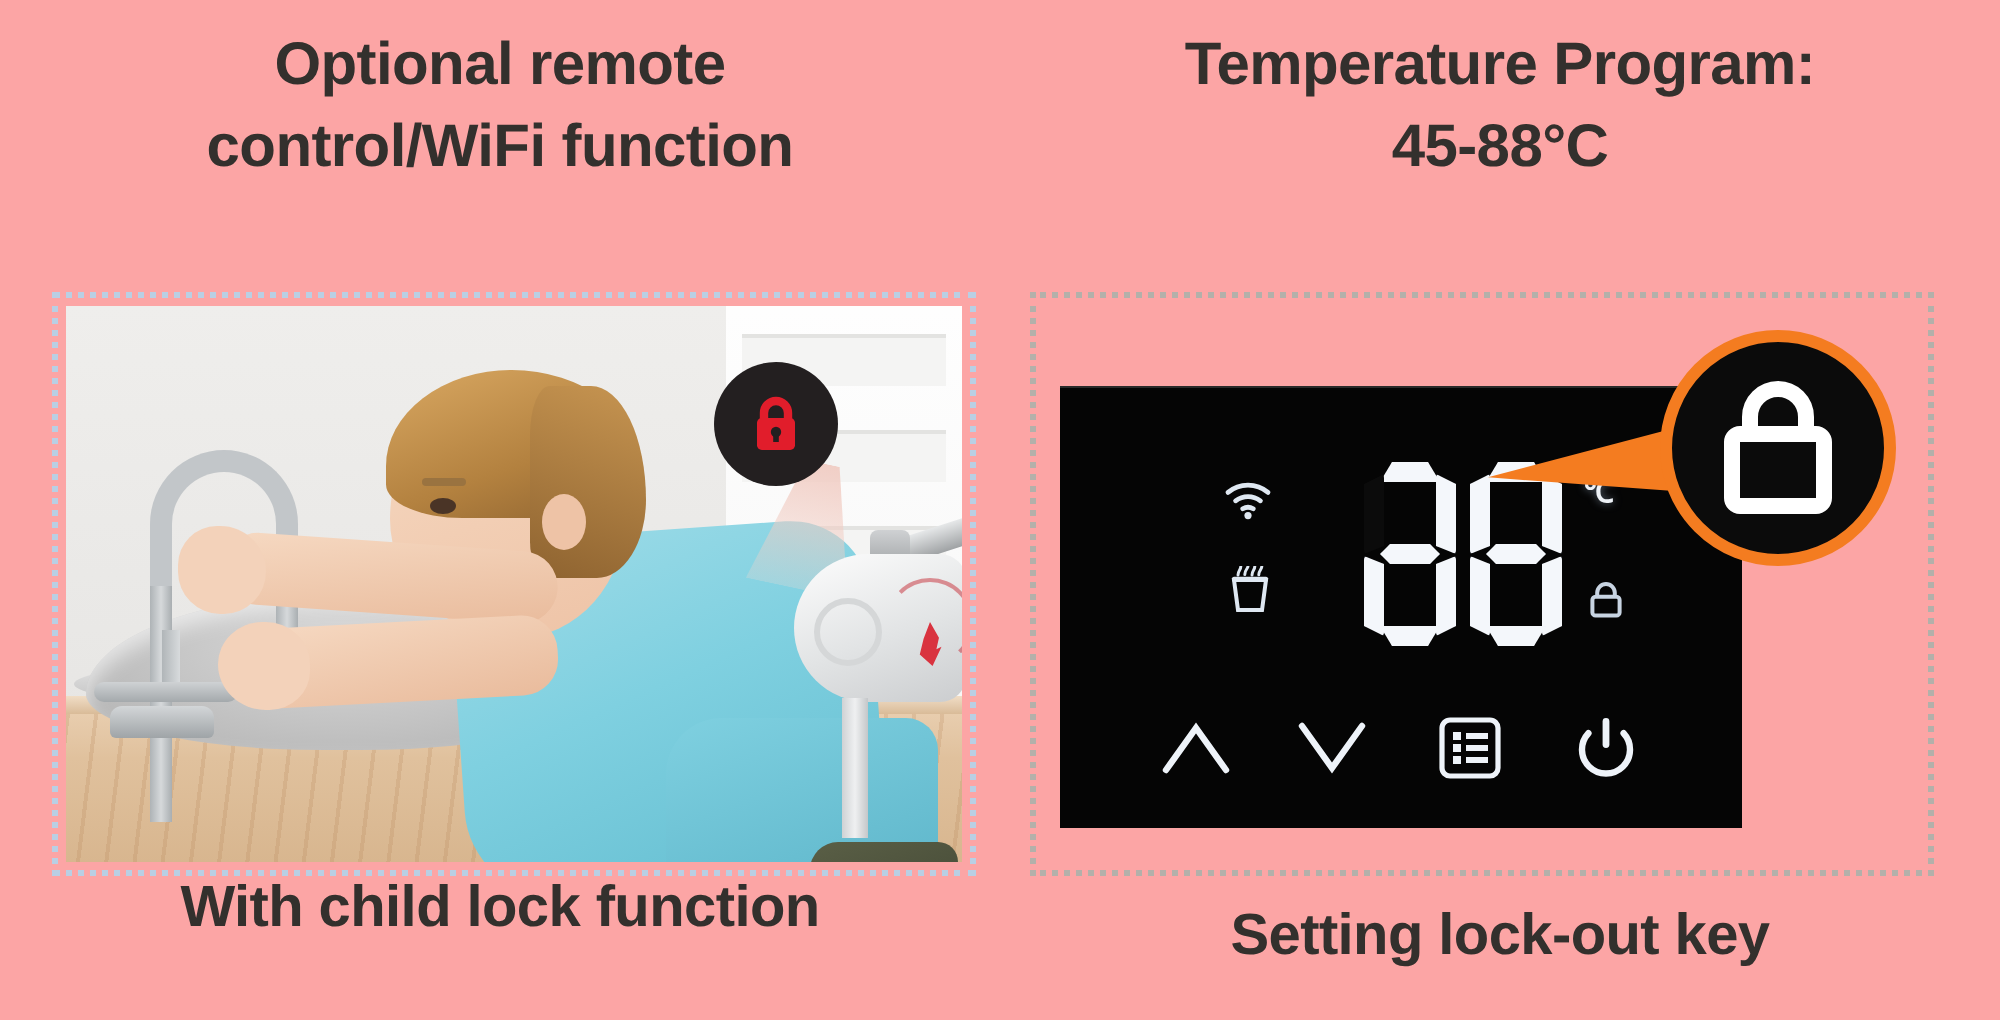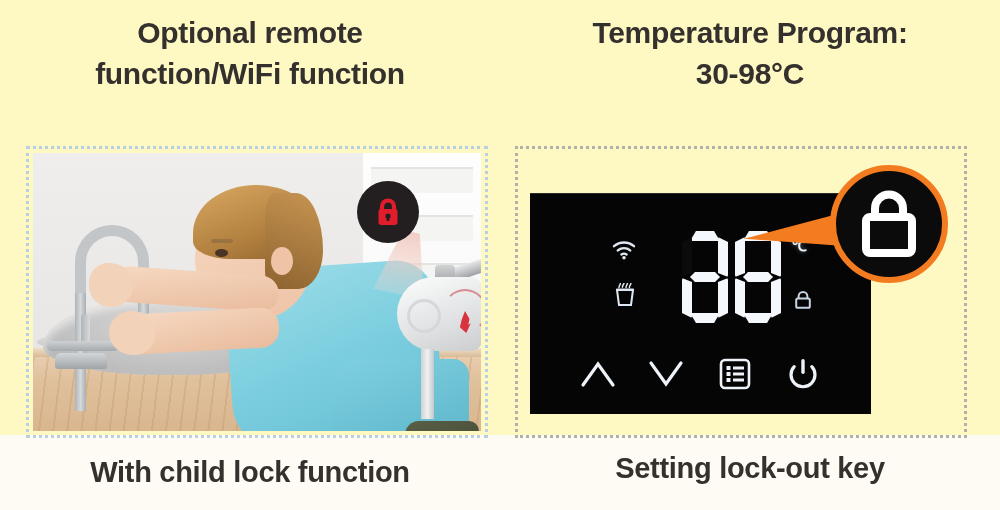--- a/index.html
+++ b/index.html
@@ -3,21 +3,21 @@
 <meta charset="utf-8">
 <title>Product Feature Panel</title>
 <style>
   * { box-sizing: border-box; margin: 0; padding: 0; }
   html, body {
     width: 1000px; height: 510px;
     background: #fdfbf3;
     font-family: "Liberation Sans", sans-serif;
     overflow: hidden;
   }
-  #root { position: relative; width: 1000px; height: 435px; background: #fef9c3; }
+  #root { position: relative; width: 1000px; height: 510px; background: #fca5a5; }
 
   
   .heading {
     position: absolute;
     text-align: center;
     font-weight: bold;
     color: #33302d;
     font-size: 30px;
     line-height: 1.38;
     letter-spacing: -0.3px;
@@ -27,21 +27,21 @@
 
   
   .caption {
     position: absolute;
     text-align: center;
     font-weight: bold;
     color: #33302d;
     font-size: 29px;
     letter-spacing: -0.3px;
   }
-  #caption-left  { left: 10px;  top: 456px; width: 480px; }
+  #caption-left  { left: 10px;  top: 438px; width: 480px; }
   #caption-right { left: 510px; top: 452px; width: 480px; }
 
   
   .panel { position: absolute; }
   #panel-left {
     left: 26px; top: 146px; width: 462px; height: 292px;
     border: 3px dotted #b9cfe4;
     padding: 4px;
   }
   #panel-right {
@@ -299,21 +299,21 @@
     clip-path: polygon(100% 0%, 100% 92%, 0% 72%);
   }
 </style>
 </head>
 <body>
 
 <div id="root">
 
   <div class="heading" id="heading-left">
     <div>Optional remote</div>
-    <div>function/WiFi function</div>
+    <div>control/WiFi function</div>
   </div>
 
   <div class="panel" id="panel-left">
     <div id="photo">
 
       <div class="wall-strip"></div>
       <div class="wall-line" style="top:14px"></div>
       <div class="wall-line" style="top:62px"></div>
       <div class="wall-line" style="top:110px"></div>
       <div class="wall-line" style="top:158px"></div>
@@ -365,21 +365,21 @@
         </svg>
       </div>
 
     </div>
   </div>
 
   <div class="caption" id="caption-left">With child lock function</div>
 
   <div class="heading" id="heading-right">
     <div>Temperature Program:</div>
-    <div>30-98°C</div>
+    <div>45-88°C</div>
   </div>
 
   <div class="panel" id="panel-right">
 
     <div id="screen">
 
       <div id="display-row">
 
         <div id="icon-col">
           <span class="status-ico" id="wifi-ico">

